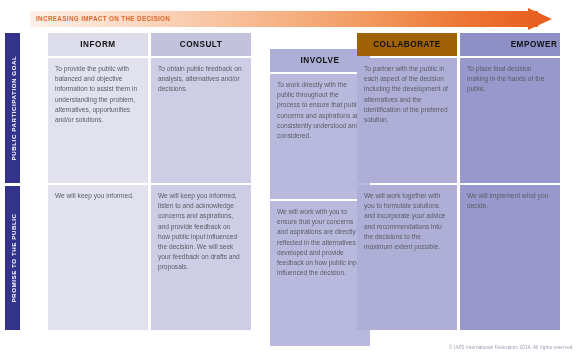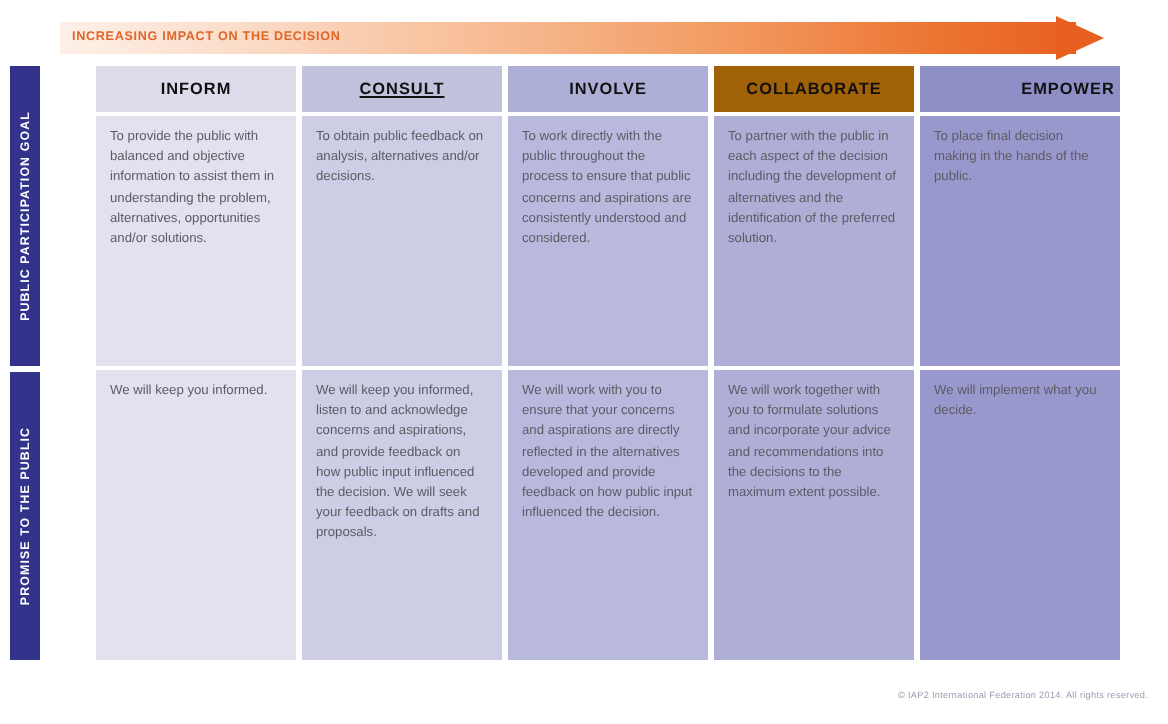--- a/index.html
+++ b/index.html
@@ -92,21 +92,21 @@
     height: 297px;
   }
   .col {
     position: absolute;
     top: 0;
     width: 100px;
     height: 297px;
   }
   .col.c0 { left: 0px;   }
   .col.c1 { left: 103px; }
-  .col.c2 { left: 206px; }
+  .col.c2 { left: 222px; margin-top: 16px; }
   .col.c3 { left: 309px; }
   .col.c4 { left: 412px; }
 
   .head {
     position: absolute;
     top: 0;
     left: 0;
     width: 100%;
     height: 23px;
     display: flex;
@@ -127,21 +127,21 @@
     font-size: 6.6px;
     line-height: 10.2px;
     color: #5c5c66;
   }
   .cell.goal    { top: 25px;  height: 125px; }
   .cell.promise { top: 152px; height: 145px; }
 
   
   .c0 .head    { background: #dcdcea; }
   .c0 .cell    { background: #e2e2ef; }
-  .c1 .head    { background: #c2c2dd; text-decoration: underline; }
+  .c1 .head    { background: #c2c2dd; }
   .c1 .cell    { background: #cdcde5; }
   .c2 .head    { background: #adaed6; }
   .c2 .cell    { background: #b9b9de; }
   .c3 .head    { background: #a16207; text-align: center; }
   .c3 .cell    { background: #aeaed7; }
   .c4 .head    { background: #8f8fc8; padding-left: 48px; }
   .c4 .cell    { background: #9898cd; }
 
   
   .footer {

